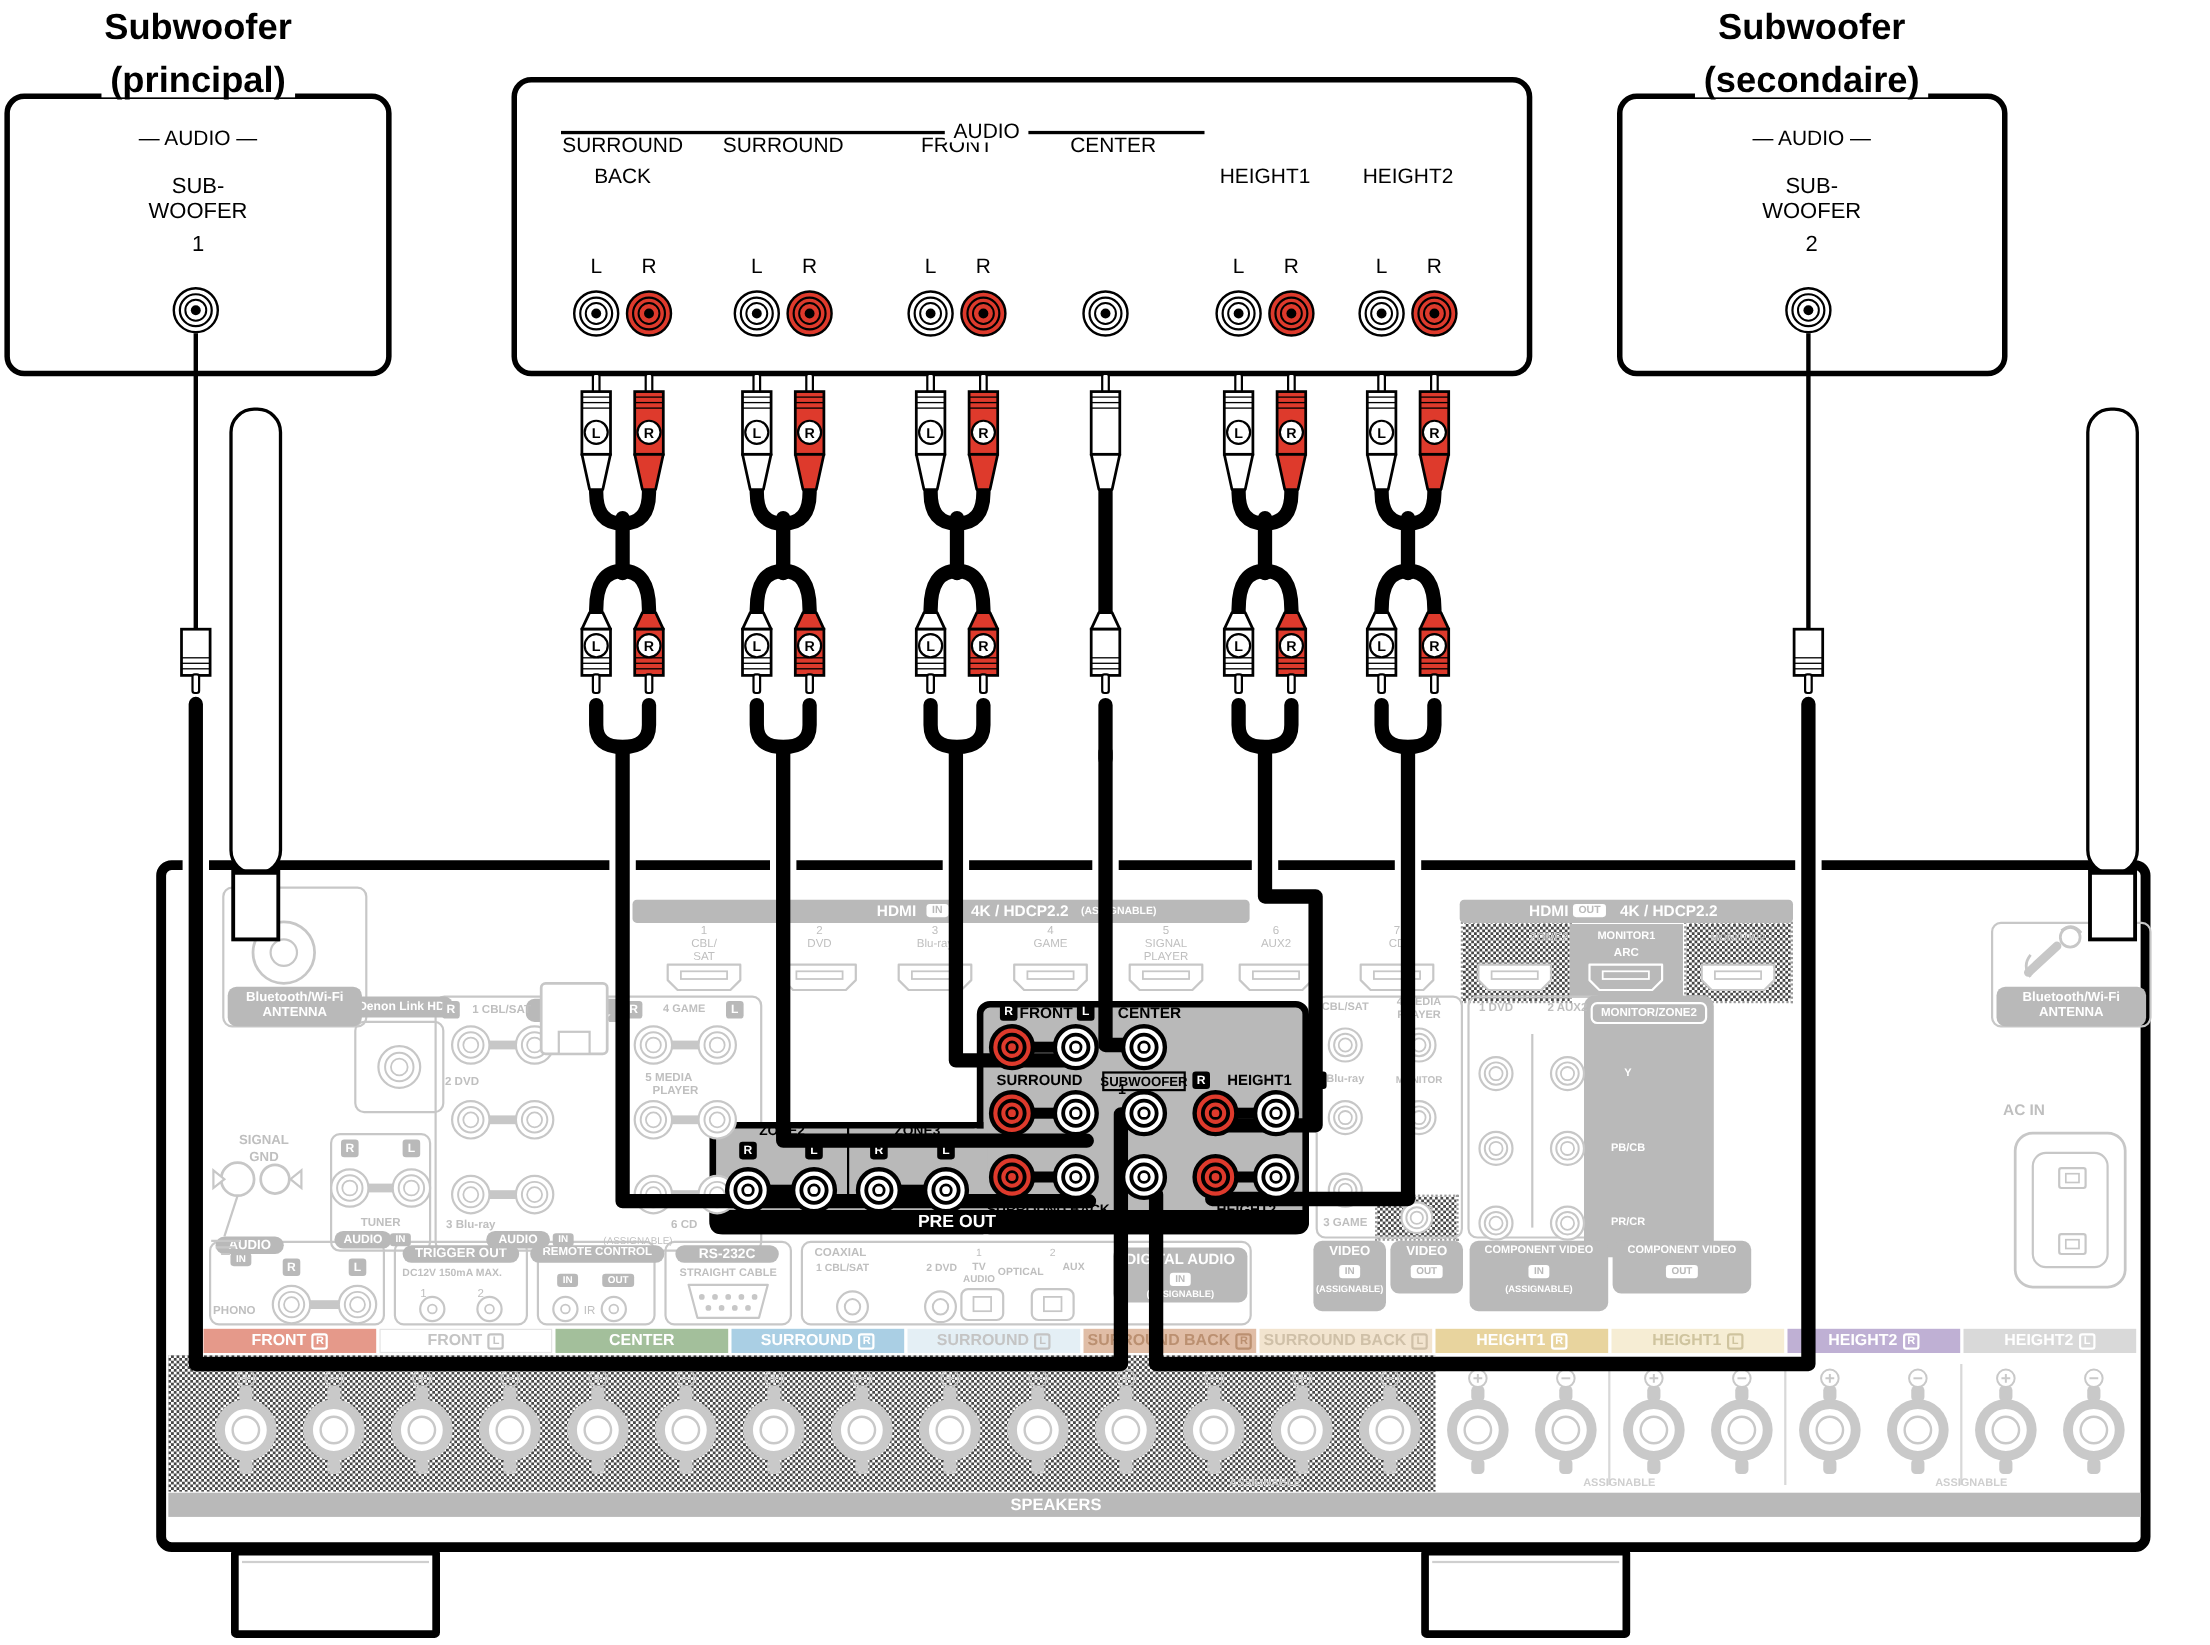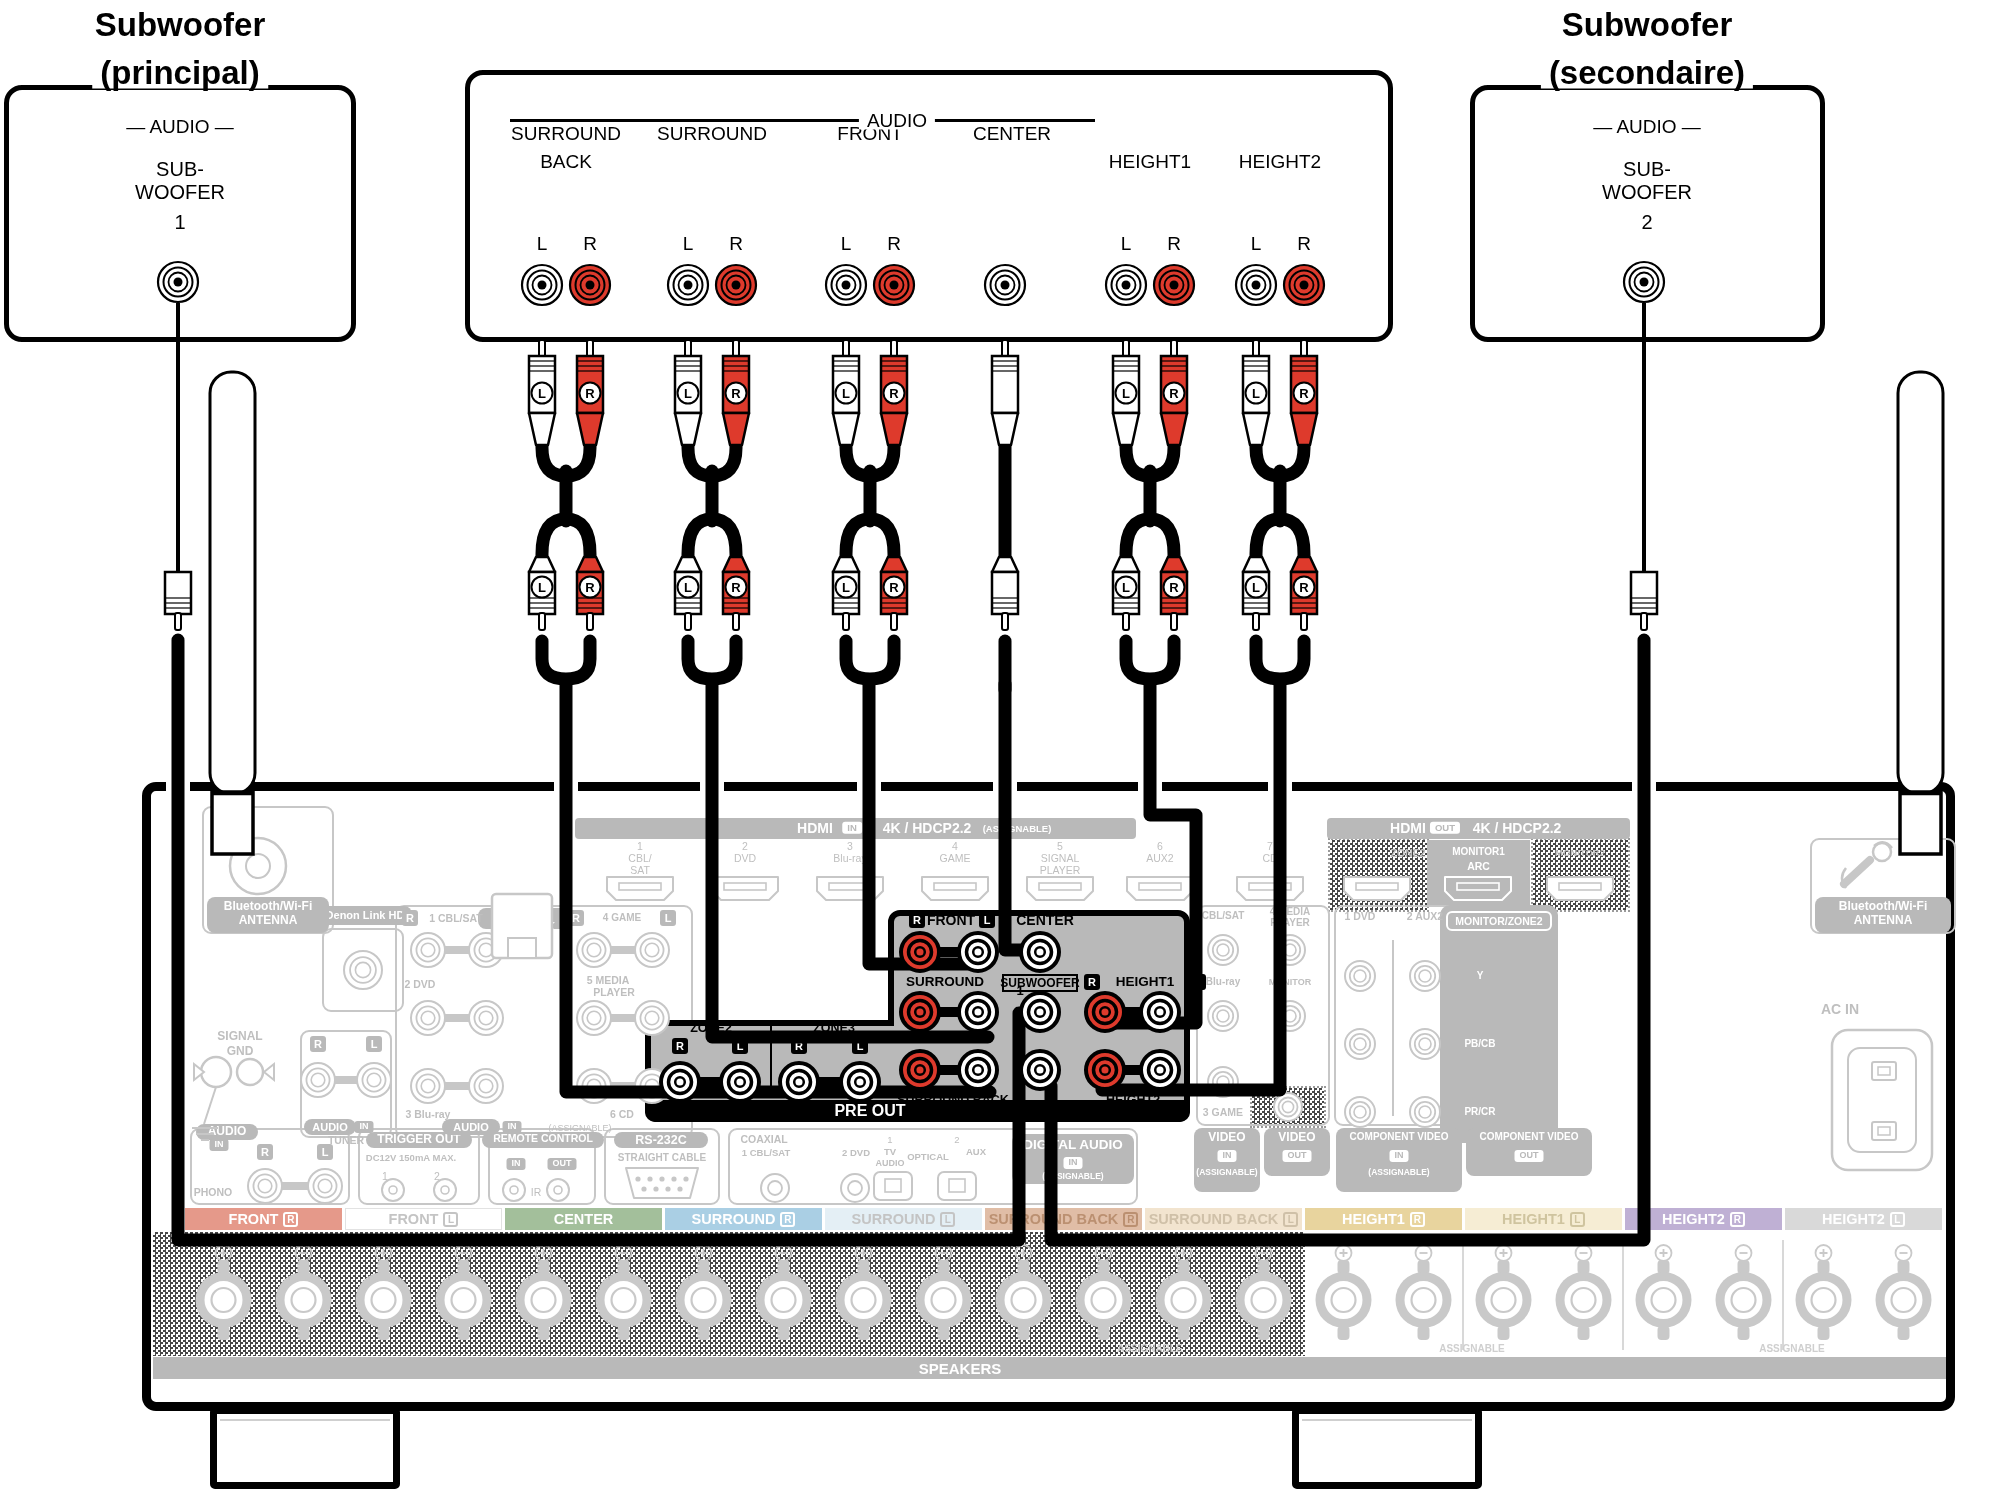--- a/index.html
+++ b/index.html
@@ -177,21 +177,21 @@
     <div class="txt" style="left: 1408px; top: 853px; font-size: 10.5px; color: rgb(191, 191, 191); font-weight: bold; z-index: 3; background: transparent; padding: 0px;">ZONE2</div>
     <div class="txt" style="left: 1580px; top: 853px; font-size: 9.5px; color: rgb(191, 191, 191); font-weight: bold; z-index: 3; background: transparent; padding: 0px;">MONITOR2</div>
     <div class="txt" style="left: 456px; top: 918px; font-size: 10.5px; color: rgb(191, 191, 191); font-weight: bold; z-index: 3; background: transparent; padding: 0px;">1 CBL/SAT</div>
     <div class="txt" style="left: 622px; top: 918px; font-size: 10px; color: rgb(191, 191, 191); font-weight: bold; z-index: 3; background: transparent; padding: 0px;">4 GAME</div>
     <div class="txt" style="left: 420px; top: 984px; font-size: 10.5px; color: rgb(191, 191, 191); font-weight: bold; z-index: 3; background: transparent; padding: 0px;">2 DVD</div>
     <div class="txt" style="left: 608px; top: 980px; font-size: 10.5px; color: rgb(191, 191, 191); font-weight: bold; z-index: 3; background: transparent; padding: 0px;">5 MEDIA</div>
     <div class="txt" style="left: 614px; top: 992px; font-size: 10.5px; color: rgb(191, 191, 191); font-weight: bold; z-index: 3; background: transparent; padding: 0px;">PLAYER</div>
     <div class="txt" style="left: 428px; top: 1114px; font-size: 10.5px; color: rgb(191, 191, 191); font-weight: bold; z-index: 3; background: transparent; padding: 0px;">3 Blu-ray</div>
     <div class="txt" style="left: 622px; top: 1114px; font-size: 10.5px; color: rgb(191, 191, 191); font-weight: bold; z-index: 3; background: transparent; padding: 0px;">6 CD</div>
     <div class="txt" style="left: 580px; top: 1128px; font-size: 9px; color: rgb(191, 191, 191); font-weight: normal; z-index: 3; background: transparent; padding: 0px;">(ASSIGNABLE)</div>
-    <div class="txt" style="left: 346px; top: 1112px; font-size: 10.5px; color: rgb(191, 191, 191); font-weight: bold; z-index: 3; background: transparent; padding: 0px; margin-top: 28px;">TUNER</div>
+    <div class="txt" style="left: 346px; top: 1112px; font-size: 10.5px; color: rgb(191, 191, 191); font-weight: bold; z-index: 3; background: transparent; padding: 0px;">TUNER</div>
     <div class="txt" style="left: 240px; top: 1036px; font-size: 12px; color: rgb(191, 191, 191); font-weight: bold; z-index: 3; background: transparent; padding: 0px;">SIGNAL</div>
     <div class="txt" style="left: 240px; top: 1051px; font-size: 12px; color: rgb(191, 191, 191); font-weight: bold; z-index: 3; background: transparent; padding: 0px;">GND</div>
     <div class="txt" style="left: 213px; top: 1192px; font-size: 10.5px; color: rgb(191, 191, 191); font-weight: bold; z-index: 3; background: transparent; padding: 0px;">PHONO</div>
     <div class="txt" style="left: 411px; top: 1158px; font-size: 9.5px; color: rgb(191, 191, 191); font-weight: bold; z-index: 3; background: transparent; padding: 0px;">DC12V 150mA MAX.</div>
     <div class="txt" style="left: 385px; top: 1176px; font-size: 10.5px; color: rgb(191, 191, 191); font-weight: normal; z-index: 3; background: transparent; padding: 0px;">1</div>
     <div class="txt" style="left: 437px; top: 1176px; font-size: 10.5px; color: rgb(191, 191, 191); font-weight: normal; z-index: 3; background: transparent; padding: 0px;">2</div>
     <div class="txt" style="left: 536px; top: 1192px; font-size: 10.5px; color: rgb(191, 191, 191); font-weight: normal; z-index: 3; background: transparent; padding: 0px;">IR</div>
     <div class="txt" style="left: 662px; top: 1158px; font-size: 10px; color: rgb(191, 191, 191); font-weight: bold; z-index: 3; background: transparent; padding: 0px;">STRAIGHT CABLE</div>
     <div class="txt" style="left: 764px; top: 1139px; font-size: 10.5px; color: rgb(191, 191, 191); font-weight: bold; z-index: 3; background: transparent; padding: 0px;">COAXIAL</div>
     <div class="txt" style="left: 766px; top: 1153px; font-size: 9.5px; color: rgb(191, 191, 191); font-weight: bold; z-index: 3; background: transparent; padding: 0px;">1 CBL/SAT</div>

